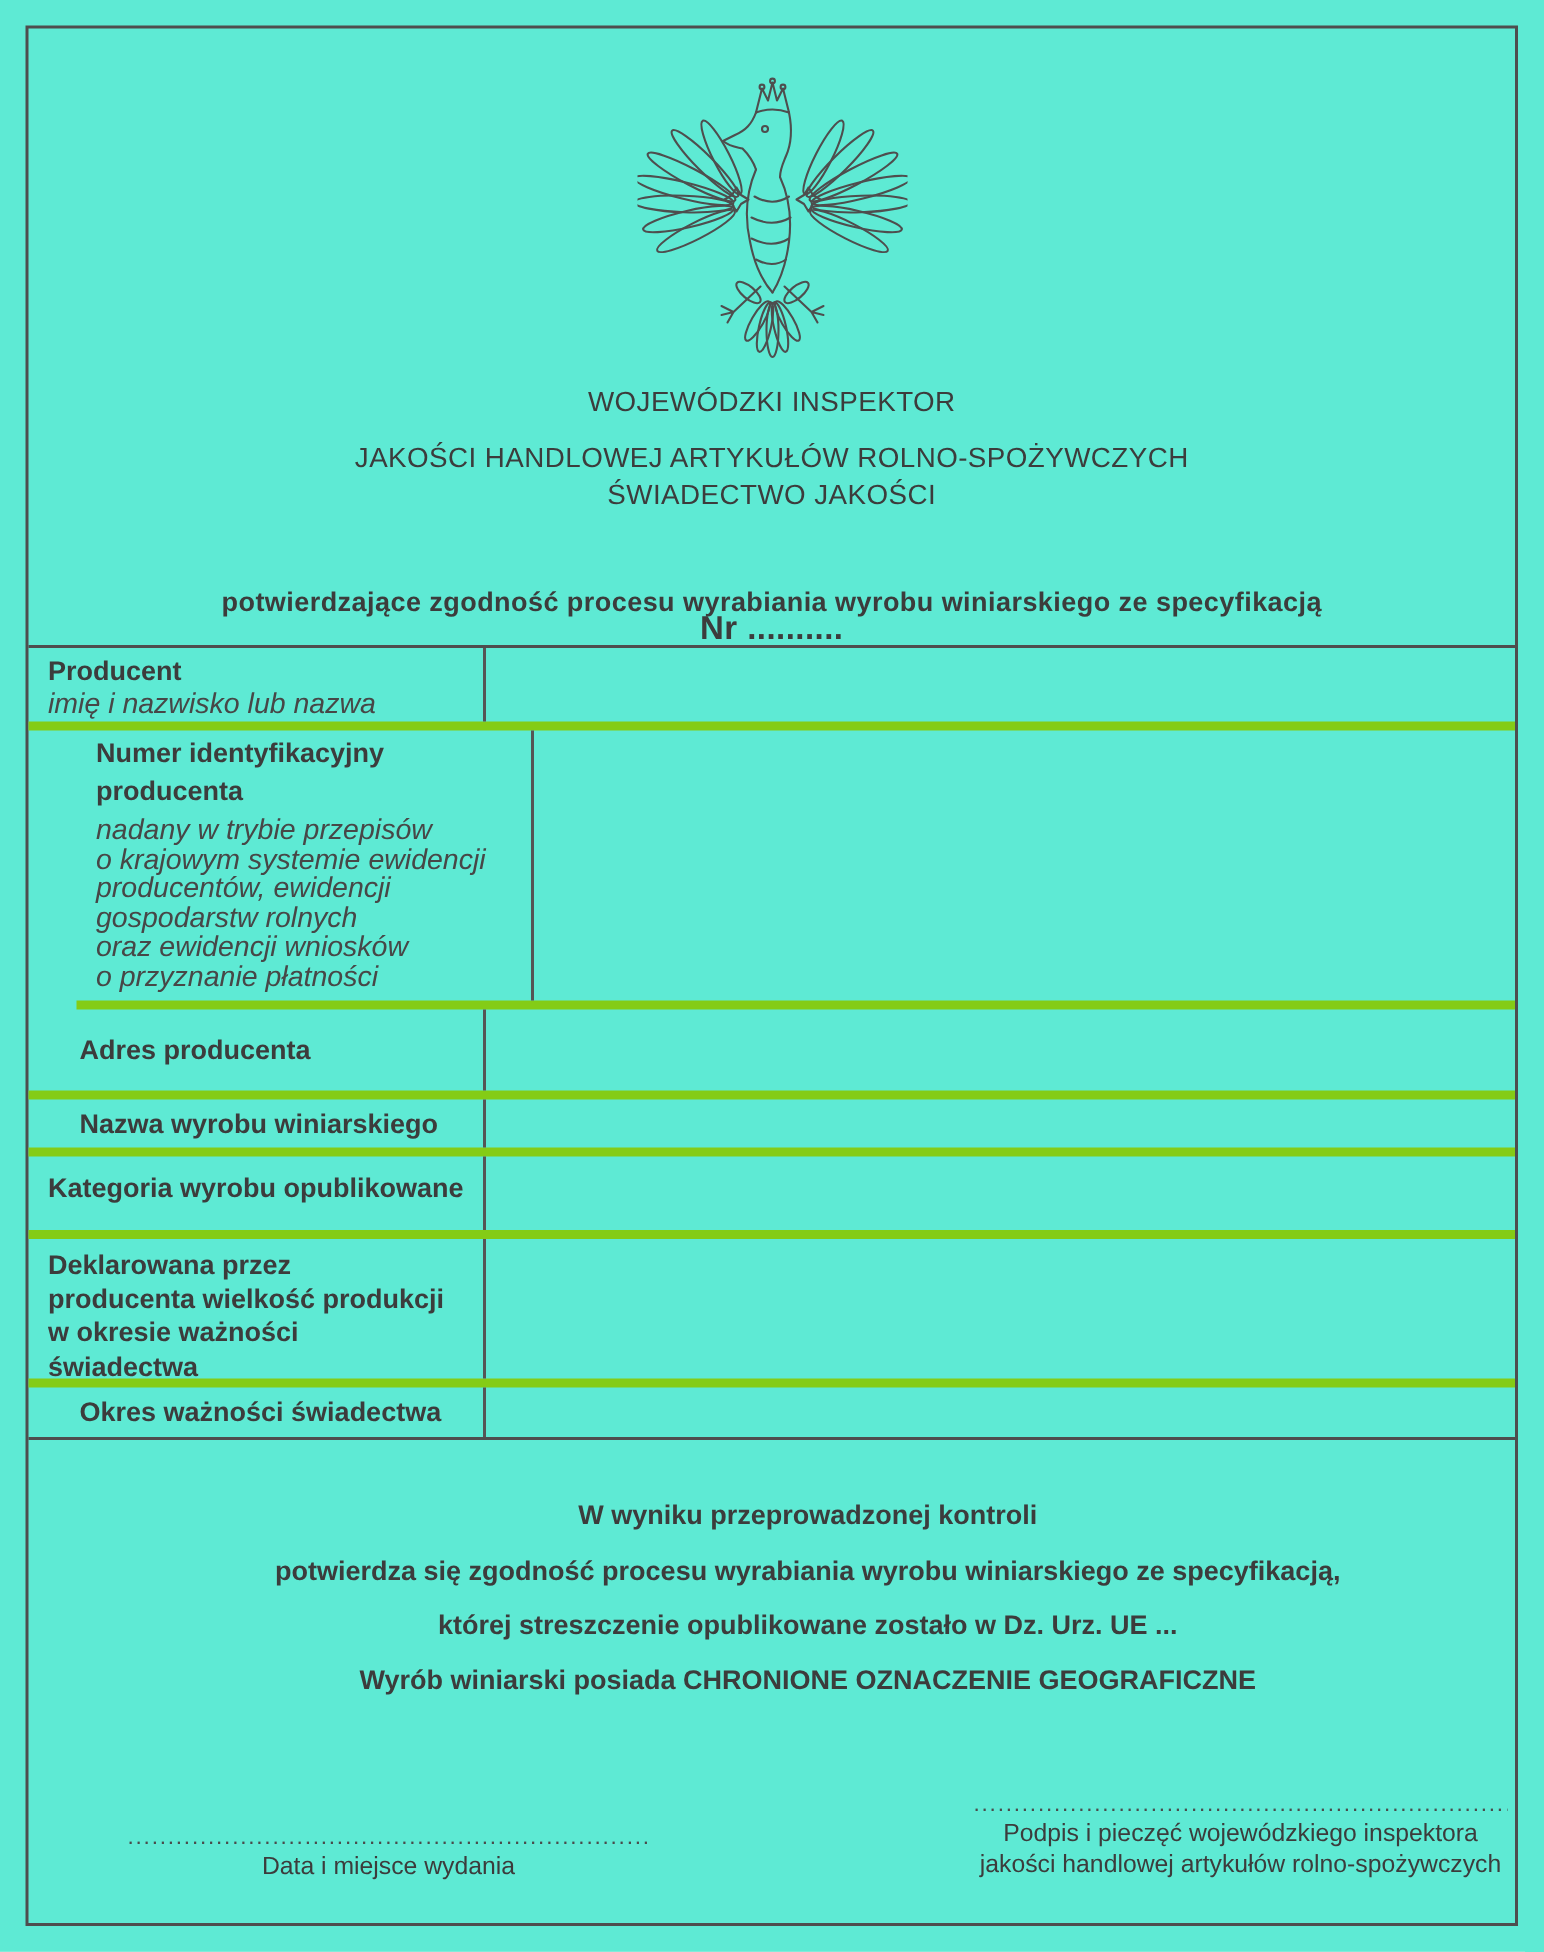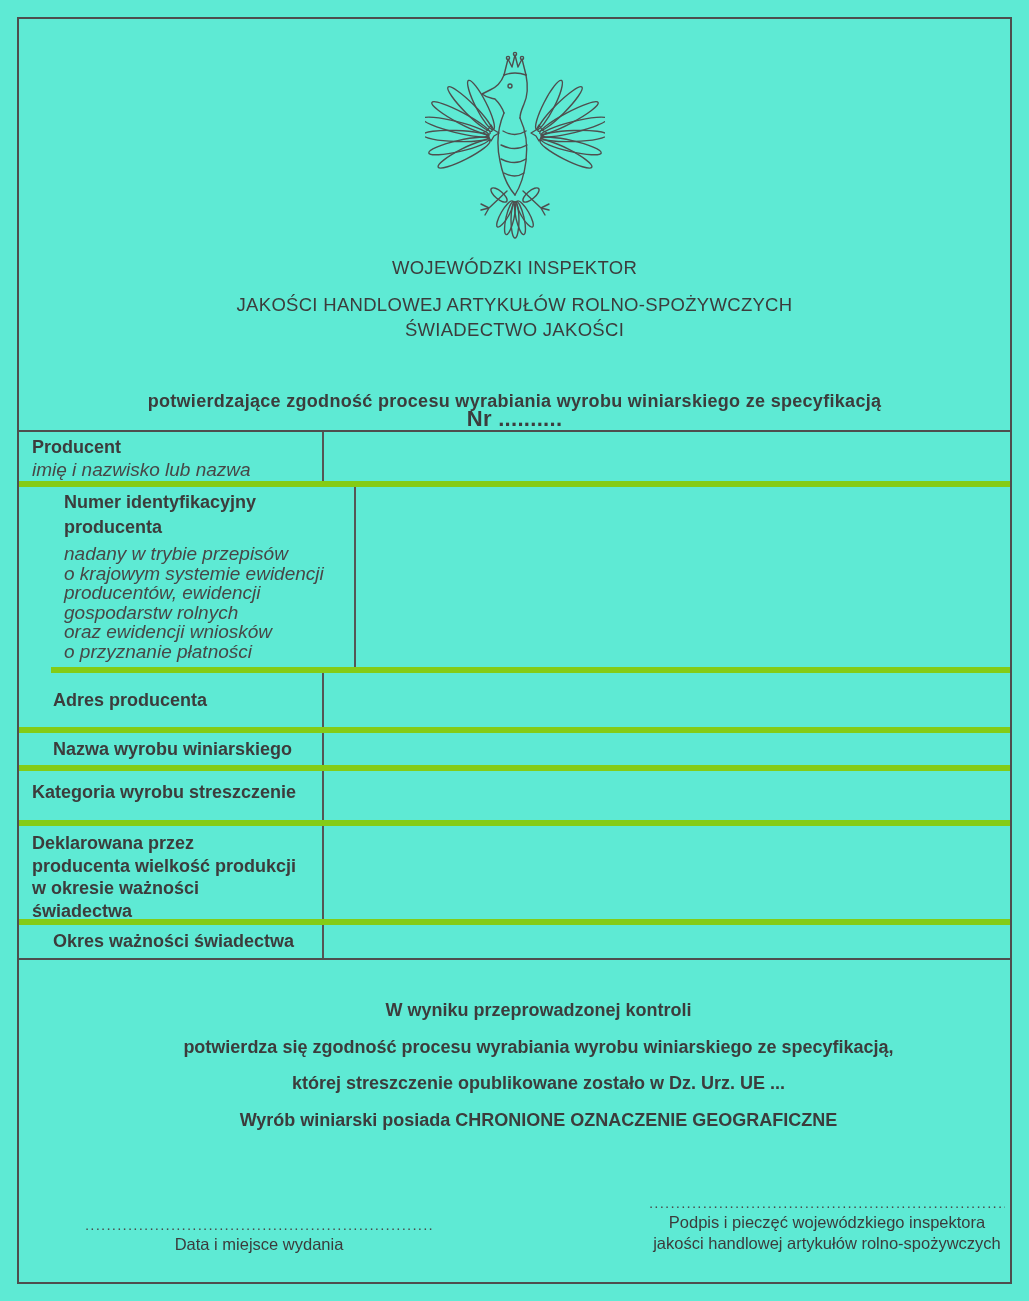--- a/index.html
+++ b/index.html
@@ -197,21 +197,21 @@
 
       <div class="trow r4">
         <div class="cell-label v-center">
           <div class="label">Nazwa wyrobu winiarskiego</div>
         </div>
         <div class="cell-value"></div>
       </div>
 
       <div class="trow r5">
         <div class="cell-label">
-          <div class="label">Kategoria wyrobu streszczenie</div>
+          <div class="label">Kategoria wyrobu opublikowane</div>
         </div>
         <div class="cell-value"></div>
       </div>
 
       <div class="trow r6">
         <div class="cell-label">
           <div class="label">Deklarowana przez
 producenta wielkość produkcji
 w okresie ważności
 świadectwa</div>

